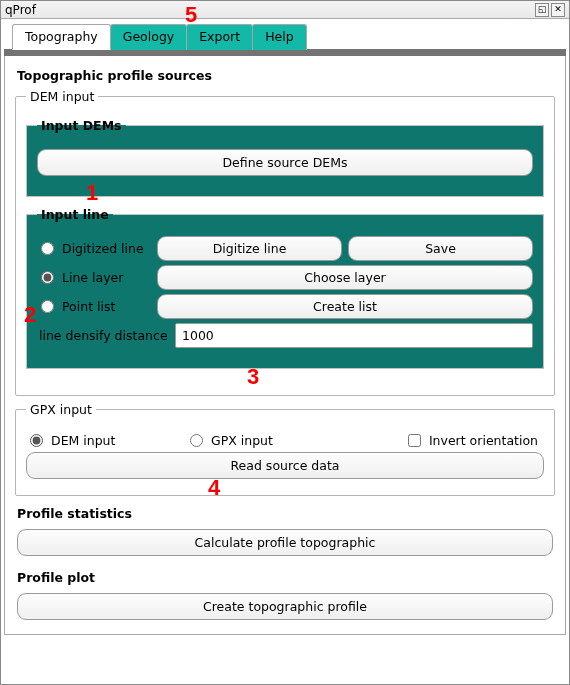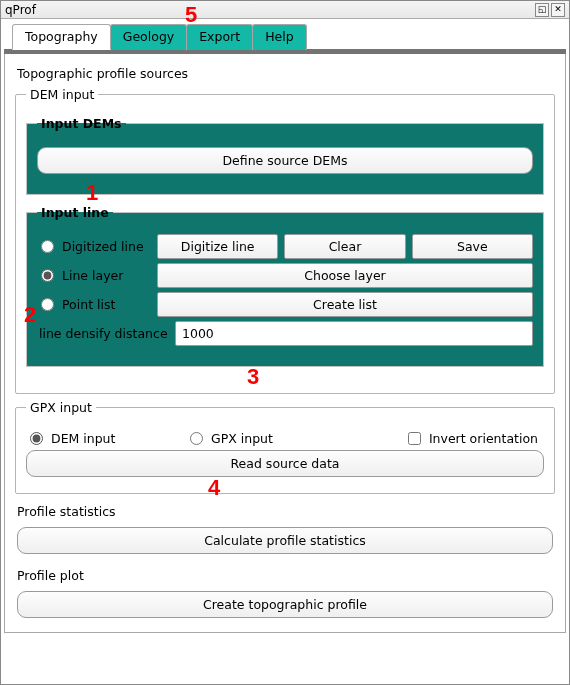--- a/index.html
+++ b/index.html
@@ -3,32 +3,32 @@
 <meta charset="utf-8">
 <style>
   html,body{margin:0;padding:0;font-family:"DejaVu Sans","Liberation Sans",Arial,sans-serif;font-size:12.5px;color:#000;background:#fff}
   body{width:570px;height:685px;position:relative;box-sizing:border-box}
   *{box-sizing:border-box}
   .window-outer{border:1px solid #888;height:100%;display:flex;flex-direction:column}
   .titlebar{height:18px;background:linear-gradient(#f4f4f4,#e8e8e8);border-bottom:1px solid #aaa;display:flex;align-items:center;padding:0 4px;font-size:12px}
   .titlebar-text{flex:1}
   .titlebar-btn{width:14px;height:14px;border:1px solid #888;margin-left:2px;display:flex;align-items:center;justify-content:center;font-size:9px;line-height:1;background:#f4f4f4}
   .body{flex:1;padding:4px 3px 3px 3px;overflow:hidden}
-  .tabs{display:flex;border-bottom:5px solid #737373;padding-left:8px}
+  .tabs{display:flex;border-bottom:7px solid #737373;padding-left:8px}
   .tab{padding:4px 12px 5px;border:1px solid #a7a7a7;border-bottom:none;margin-right:0;background:#14b8a6;border-top-left-radius:3px;border-top-right-radius:3px;position:relative;top:1px;cursor:pointer}
   .tab+.tab{margin-left:-1px}
   .tab.active{background:#fff;border-bottom:1px solid #fff;z-index:2}
   .tab-page{border:1px solid #a7a7a7;border-top:none;padding:8px 10px 10px;background:#fff}
-  .sect-title{font-weight:400;margin:4px 0 6px 2px}
+  .sect-title{font-weight:700;margin:4px 0 6px 2px}
   fieldset{border:1px solid #b5b5b5;border-radius:2px;margin:4px 0 10px;padding:10px 10px 16px}
   fieldset>legend{padding:0 4px;font-weight:400;font-size:12.5px}
   fieldset.inner{background:#0f766e;border-color:#c2c2c2}
   fieldset.inner>legend{font-weight:700}
   .wide-btn{display:block;width:100%;height:27px;border:1px solid #9a9a9a;border-radius:9px;background:linear-gradient(#fdfdfd,#efefef);cursor:pointer;font:inherit}
-  .btn{height:25px;border:1px solid #9a9a9a;border-radius:2px;background:linear-gradient(#fdfdfd,#efefef);cursor:pointer;font:inherit}
+  .btn{height:25px;border:1px solid #9a9a9a;border-radius:9px;background:linear-gradient(#fdfdfd,#efefef);cursor:pointer;font:inherit}
   .row{display:flex;align-items:center;margin:4px 0}
   .radio-cell{display:flex;align-items:center;gap:6px;width:120px}
   input[type=radio]{margin:0 2px 0 4px;accent-color:#555}
   input[type=checkbox]{margin:0 4px 0 0;accent-color:#555}
   input[type=text]{height:25px;border:1px solid #9a9a9a;border-radius:2px;padding:2px 6px;font:inherit;background:#fff}
   .three-btns{display:flex;gap:6px;flex:1}
   .three-btns .btn{flex:1}
   .flex1{flex:1}
   .chk-wrap{display:flex;align-items:center;gap:4px}
   .annot{position:absolute;color:#fa0000;font-size:22px;font-weight:700;pointer-events:none;font-family:Arial,sans-serif}
@@ -68,21 +68,20 @@
         <fieldset class="inner">
           <legend>Input line</legend>
 
           <div class="row">
             <label class="radio-cell">
               <input type="radio" name="lineopt" style="">
               <span>Digitized line</span>
             </label>
             <div class="three-btns">
               <button class="btn">Digitize line</button>
-              <button class="btn">Clear</button>
               <button class="btn">Save</button>
             </div>
           </div>
 
           <div class="row">
             <label class="radio-cell">
               <input type="radio" name="lineopt" checked="" style="">
               <span>Line layer</span>
             </label>
             <button class="btn flex1">Choose layer</button>
@@ -119,21 +118,21 @@
             <input type="checkbox" style="">
             <span>Invert orientation</span>
           </label>
         </div>
 
         <button class="wide-btn">Read source data</button>
       </fieldset>
 
       <div class="sect-title">Profile statistics</div>
       <div style="padding:2px 2px 10px">
-        <button class="wide-btn">Calculate profile statistics</button>
+        <button class="wide-btn">Calculate profile topographic</button>
       </div>
 
       <div class="sect-title">Profile plot</div>
       <div style="padding:2px 2px 4px">
         <button class="wide-btn">Create topographic profile</button>
       </div>
 
     </div>
   </div>
 </div>

